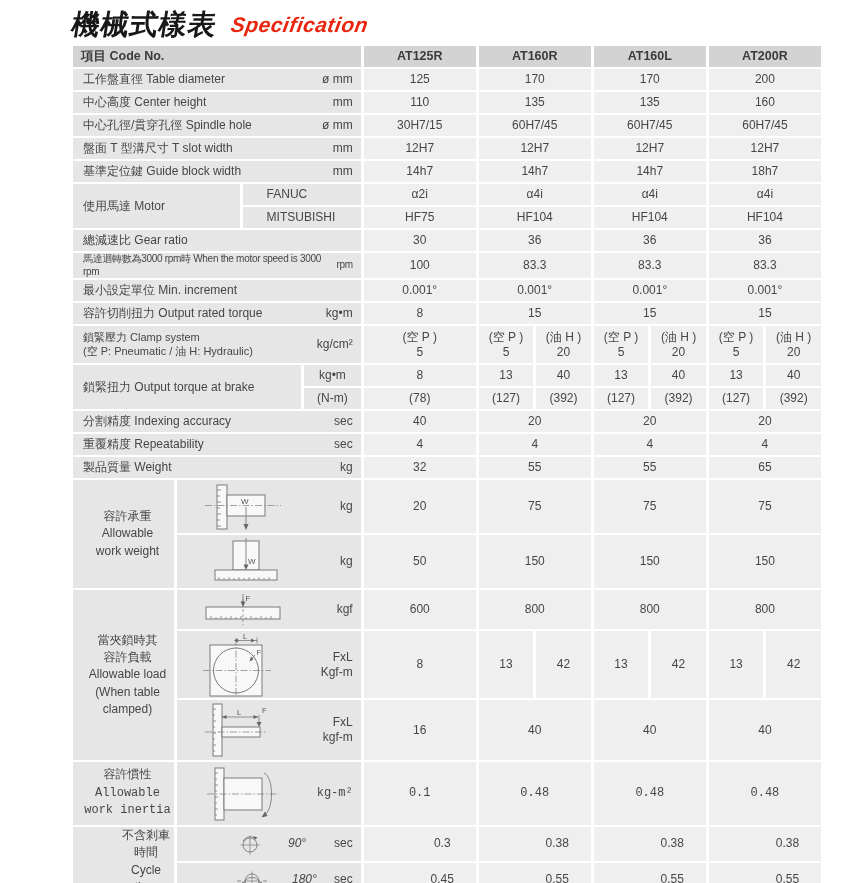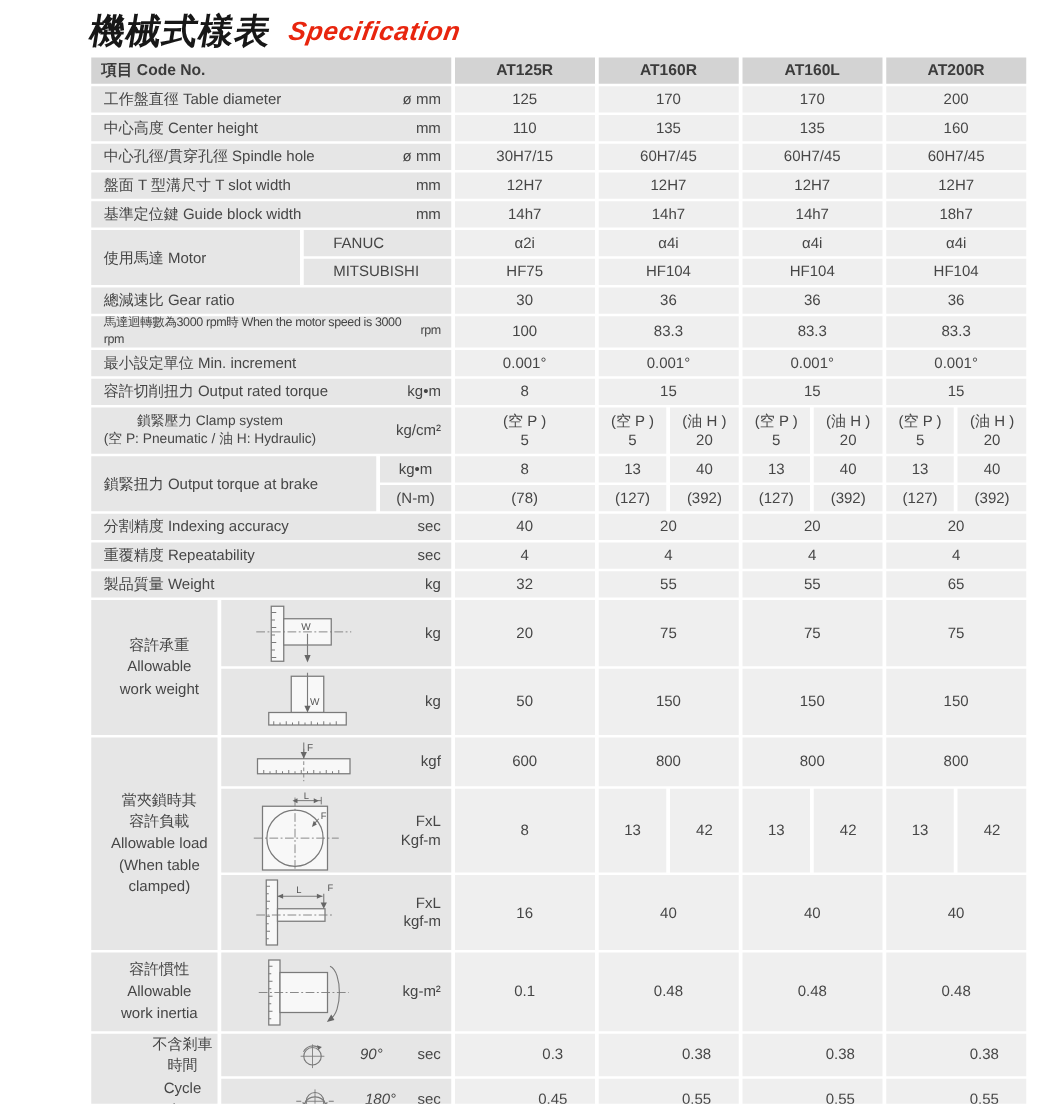--- a/index.html
+++ b/index.html
@@ -15,38 +15,38 @@
   .twrap{position:absolute;left:70px;top:44px;width:754px;border-bottom:2px solid #84cc16;}
   table.t{border-collapse:separate;border-spacing:3px 2px;table-layout:fixed;width:754px;}
   td{font-size:12px;line-height:1.25;color:#464646;vertical-align:middle;overflow:hidden;padding:0;}
   .hdr{background:#d3d3d3;text-align:center;font-weight:bold;color:#3b3b3b;font-size:12.5px;}
   .corner{text-align:left;padding-left:8px;}
   .lbl{background:#e6e6e6;padding-left:10px;}
   .val{background:#efefef;text-align:center;}
   .lrow{display:flex;justify-content:space-between;align-items:center;padding-right:8px;}
   .sub{background:#e6e6e6;padding-left:24px;}
   .ucell{background:#e6e6e6;text-align:center;padding-left:0;}
-  .pre{white-space:pre-line;text-align:center;}
+  .pre{white-space:pre-line;}
   .small{font-size:10px;letter-spacing:-0.3px;}
   .clamp2{font-size:11px;}
   .diag{background:#e6e6e6;}
   .drow{display:flex;justify-content:space-between;align-items:center;padding:0 8px 0 24px;}
   .drow .unit{text-align:right;}
   .cycrow{display:flex;align-items:center;padding:0 8px 0 14px;}
   .cycrow .angle{margin-left:24px;font-style:italic;}
   .cycrow .unit{margin-left:auto;}
   .seclbl{background:#e6e6e6;padding-left:8px;white-space:pre-line;line-height:1.45;text-align:center;}
   svg{display:block;}
   .h21 td{height:21px;}
   .h37 td{height:37px;}
   .h53 td{height:53px;}
   .h39 td{height:39px;}
   .h67 td{height:67px;}
   .h60 td{height:60px;}
-  .h63 td{height:63px;}
+  .h63 td{height:63px;font-family:Liberation Mono, monospace;}
   .h23 td{height:23px;padding-left:45px;}
 </style>
 </head>
 <body>
 
 <div class="page">
 
   <div class="title">
     <span class="t-cjk">機械式樣表</span><span class="t-en">Specification</span>
   </div>

